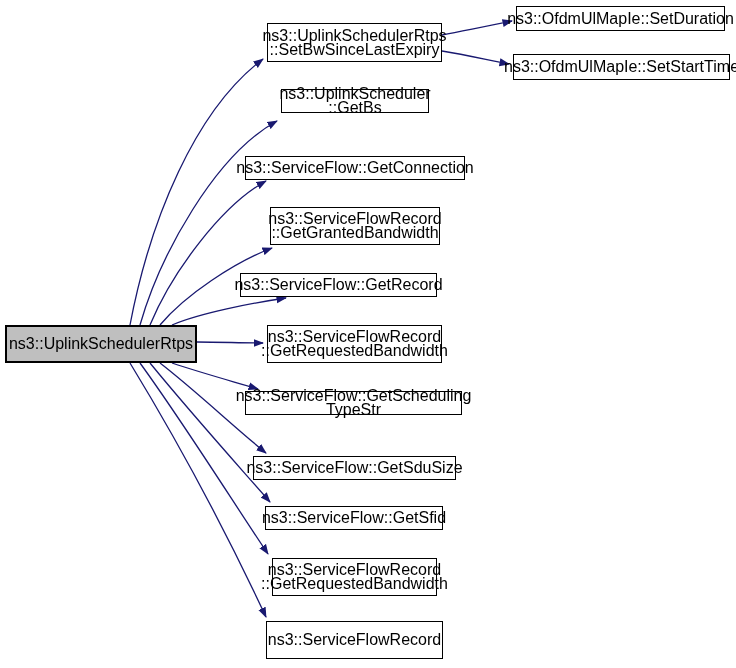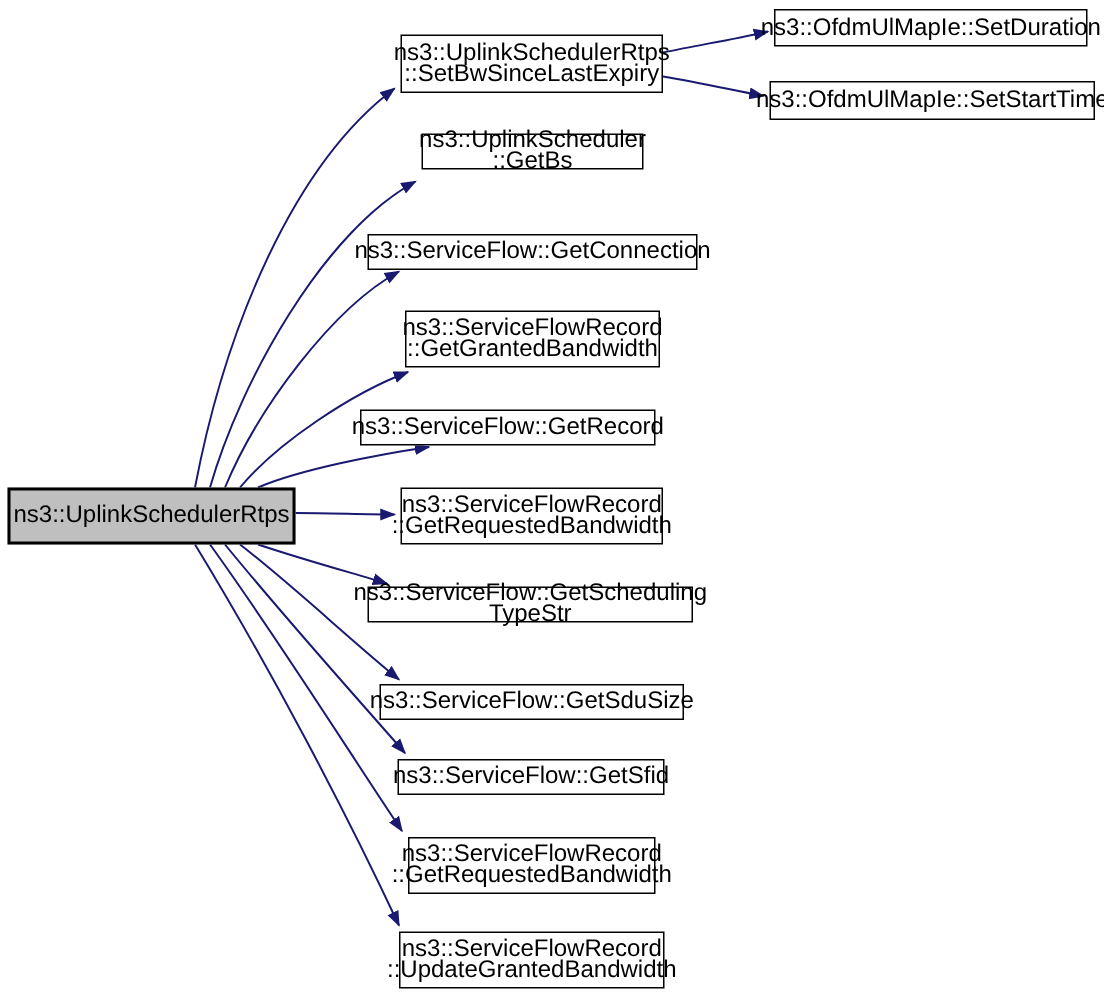--- a/index.html
+++ b/index.html
@@ -116,16 +116,15 @@
       </div>
       <div class="node" style="left: 265px; top: 506px; width: 178px; height: 24px;">
         <span>ns3::ServiceFlow::GetSfid</span>
       </div>
       <div class="node" style="left: 272px; top: 558px; width: 165px; height: 38px;">
         <span>ns3::ServiceFlowRecord</span>
         <span>::GetRequestedBandwidth</span>
       </div>
       <div class="node" style="left: 266px; top: 621px; width: 177px; height: 38px;">
         <span>ns3::ServiceFlowRecord</span>
-        <span>::UpdateGrantedBandwidth</span>
       </div>
     </div>
 </div>
 
 </body></html>

